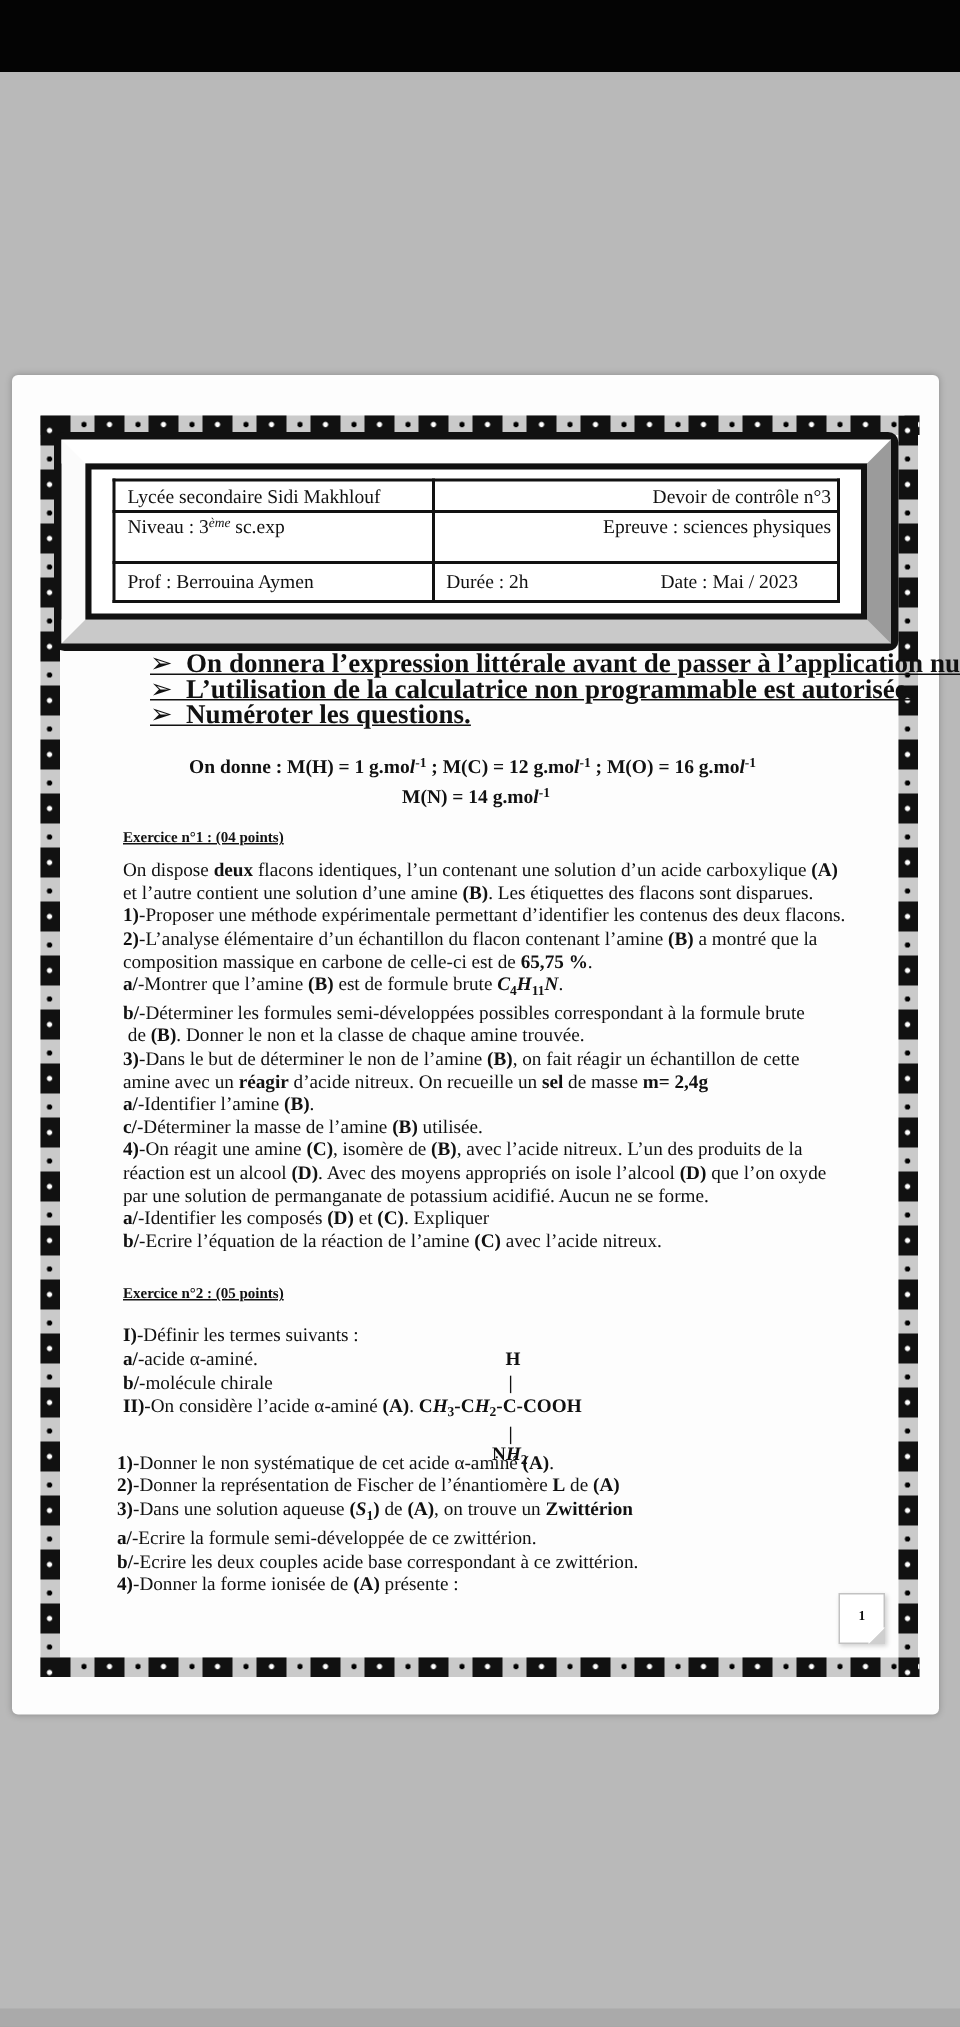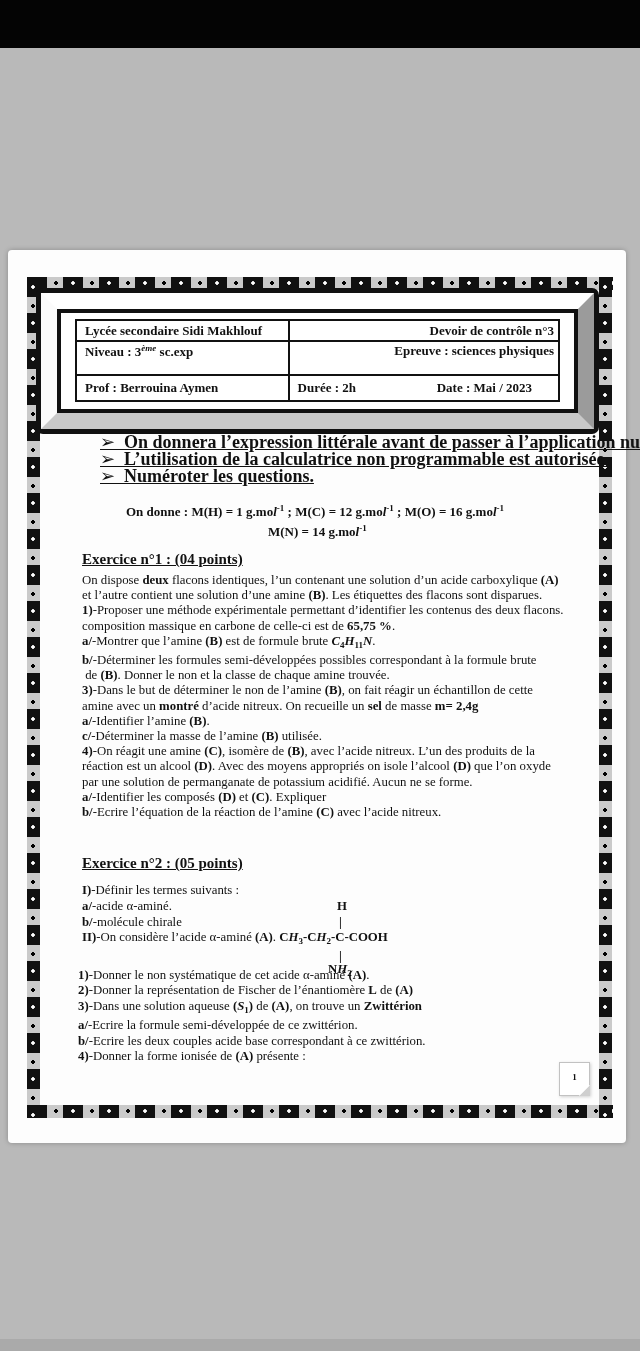--- a/index.html
+++ b/index.html
@@ -25,35 +25,35 @@
       repeating-linear-gradient(180deg,#111 0 20px,rgba(0,0,0,0) 20px 36px);
     background-size:13px 36px;}
   .fs-left{left:19px}.fs-right{left:591px}
   
   .header-frame{position:absolute;left:28px;top:38px;width:563px;height:146px;
     background:#111;border-radius:7px;padding:5px;box-sizing:border-box;}
   .frame-bevel{width:100%;height:100%;box-sizing:border-box;border:16px solid;
     border-color:#ffffff #9b9b9b #c9c9c9 #fbfbfb;background:#fff;}
   .frame-inner{width:100%;height:100%;box-sizing:border-box;border:4px solid #111;
     background:#fff;padding:6px 14px 5px 14px;}
-  table.htable{width:100%;border-collapse:collapse;font-weight:bold;font-size:13px;}
+  table.htable{width:100%;border-collapse:collapse;font-weight:normal;font-size:13px;}
   table.htable td{border:2px solid #111;padding:1px 4px 1px 8px;vertical-align:middle;}
   td.c1{width:44%;}
   .ctr{text-align:right;}
   .vtop{vertical-align:top !important;}
   tr.r2 td{height:30px;}
   tr.r1 td{height:17px;}
   tr.r3 td{height:22px;}
   .dd{display:flex;justify-content:space-between;padding-right:22px;}
   
   .block{position:absolute;}
   .line{position:relative;white-space:nowrap;font-size:12.8px;line-height:15.2px;}
   .line.b{font-weight:bold;}
   .line.u{text-decoration:underline;}
-  .line.hd{font-size:15px;line-height:16px;text-align:center;}
+  .line.hd{font-size:10px;line-height:16px;text-align:center;}
   .line.ins{font-size:18px;line-height:17px;text-decoration:underline;}
   .line.don{font-size:13px;line-height:17px;}
   .line.chim{font-family:"Liberation Sans","DejaVu Sans",sans-serif;font-size:14px;line-height:18px;letter-spacing:.2px;}
   .fb{font-weight:bold}.fi{font-style:italic}
   .sup{font-size:9px;vertical-align:4.5px;}
   .sub{font-size:9px;vertical-align:-3px;}
   .pos{position:absolute;}
   
   .pagenum{position:absolute;left:551px;top:812px;width:31px;height:34px;background:#fff;
     border:1px solid #c2c2c2;box-shadow:1px 1px 3px rgba(0,0,0,.18);font-size:9px;font-weight:bold;
@@ -113,26 +113,27 @@
           <div class="line b don" style="padding-left: 44px;">On donne : M(H) = 1 g.mo<span class="fi">l</span><span class="sup">-1</span> ; M(C) = 12 g.mo<span class="fi">l</span><span class="sup">-1</span> ; M(O) = 16 g.mo<span class="fi">l</span><span class="sup">-1</span></div>
           <div class="line b don" style="padding-left: 186px;">M(N) = 14 g.mo<span class="fi">l</span><span class="sup">-1</span></div>
         </div>
         <div class="block" style="left: 74px; top: 301px;">
           <div class="line b u hd">Exercice n°1 : (04 points)</div>
         </div>
         <div class="block" style="left: 74px; top: 323px;">
           <div class="line">On dispose <span class="fb">deux</span> flacons identiques, l’un contenant une solution d’un acide carboxylique <span class="fb">(A)</span></div>
           <div class="line">et l’autre contient une solution d’une amine <span class="fb">(B)</span>. Les étiquettes des flacons sont disparues.</div>
           <div class="line"><span class="fb">1)</span>-Proposer une méthode expérimentale permettant d’identifier les contenus des deux flacons.</div>
+          <div class="line"><span class="fb">2)</span>-L’analyse élémentaire d’un échantillon du flacon contenant l’amine <span class="fb">(B)</span> a montré que la</div>
           <div class="line">composition massique en carbone de celle-ci est de <span class="fb">65,75 %</span>.</div>
           <div class="line"><span class="fb">a/</span>-Montrer que l’amine <span class="fb">(B)</span> est de formule brute <span class="fb fi">C</span><span class="fb sub">4</span><span class="fb fi">H</span><span class="fb sub">11</span><span class="fb fi">N</span>.</div>
           <div class="line"><span class="fb">b/</span>-Déterminer les formules semi-développées possibles correspondant à la formule brute</div>
           <div class="line">&nbsp;de <span class="fb">(B)</span>. Donner le non et la classe de chaque amine trouvée.</div>
           <div class="line"><span class="fb">3)</span>-Dans le but de déterminer le non de l’amine <span class="fb">(B)</span>, on fait réagir un échantillon de cette</div>
-          <div class="line">amine avec un <span class="fb">montré</span> d’acide nitreux. On recueille un <span class="fb">sel</span> de masse <span class="fb">m= 2,4g</span></div>
+          <div class="line">amine avec un <span class="fb">réagir</span> d’acide nitreux. On recueille un <span class="fb">sel</span> de masse <span class="fb">m= 2,4g</span></div>
           <div class="line"><span class="fb">a/</span>-Identifier l’amine <span class="fb">(B)</span>.</div>
           <div class="line"><span class="fb">c/</span>-Déterminer la masse de l’amine <span class="fb">(B)</span> utilisée.</div>
           <div class="line"><span class="fb">4)</span>-On réagit une amine <span class="fb">(C)</span>, isomère de <span class="fb">(B)</span>, avec l’acide nitreux. L’un des produits de la</div>
           <div class="line">réaction est un alcool <span class="fb">(D)</span>. Avec des moyens appropriés on isole l’alcool <span class="fb">(D)</span> que l’on oxyde</div>
           <div class="line">par une solution de permanganate de potassium acidifié. Aucun ne se forme.</div>
           <div class="line"><span class="fb">a/</span>-Identifier les composés <span class="fb">(D)</span> et <span class="fb">(C)</span>. Expliquer</div>
           <div class="line"><span class="fb">b/</span>-Ecrire l’équation de la réaction de l’amine <span class="fb">(C)</span> avec l’acide nitreux.</div>
         </div>
         <div class="block" style="left: 74px; top: 605px;">
           <div class="line b u hd">Exercice n°2 : (05 points)</div>

